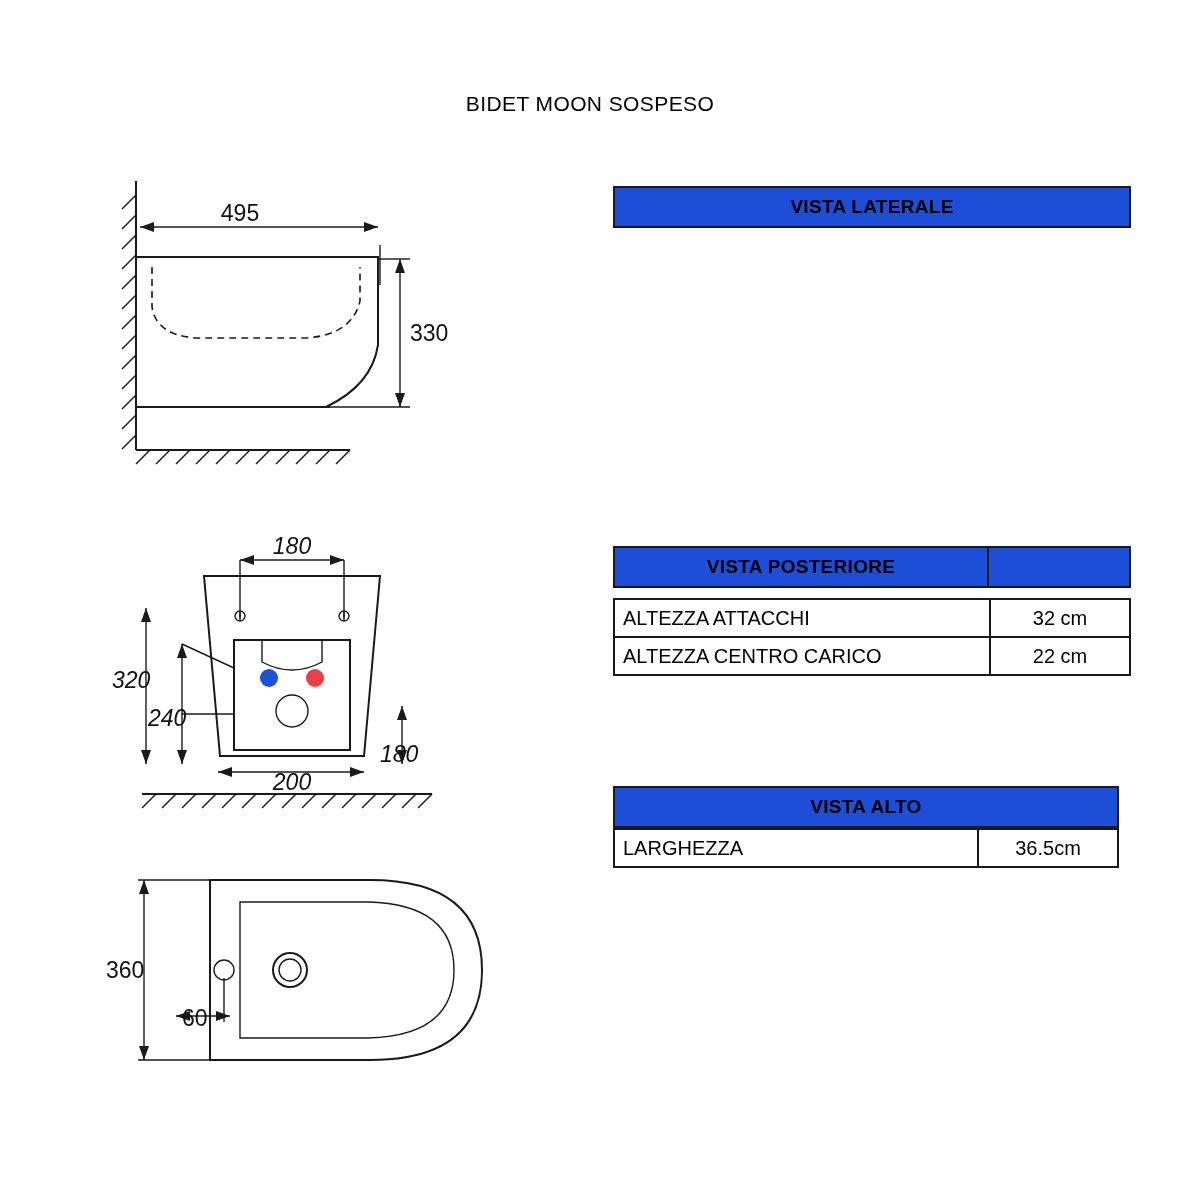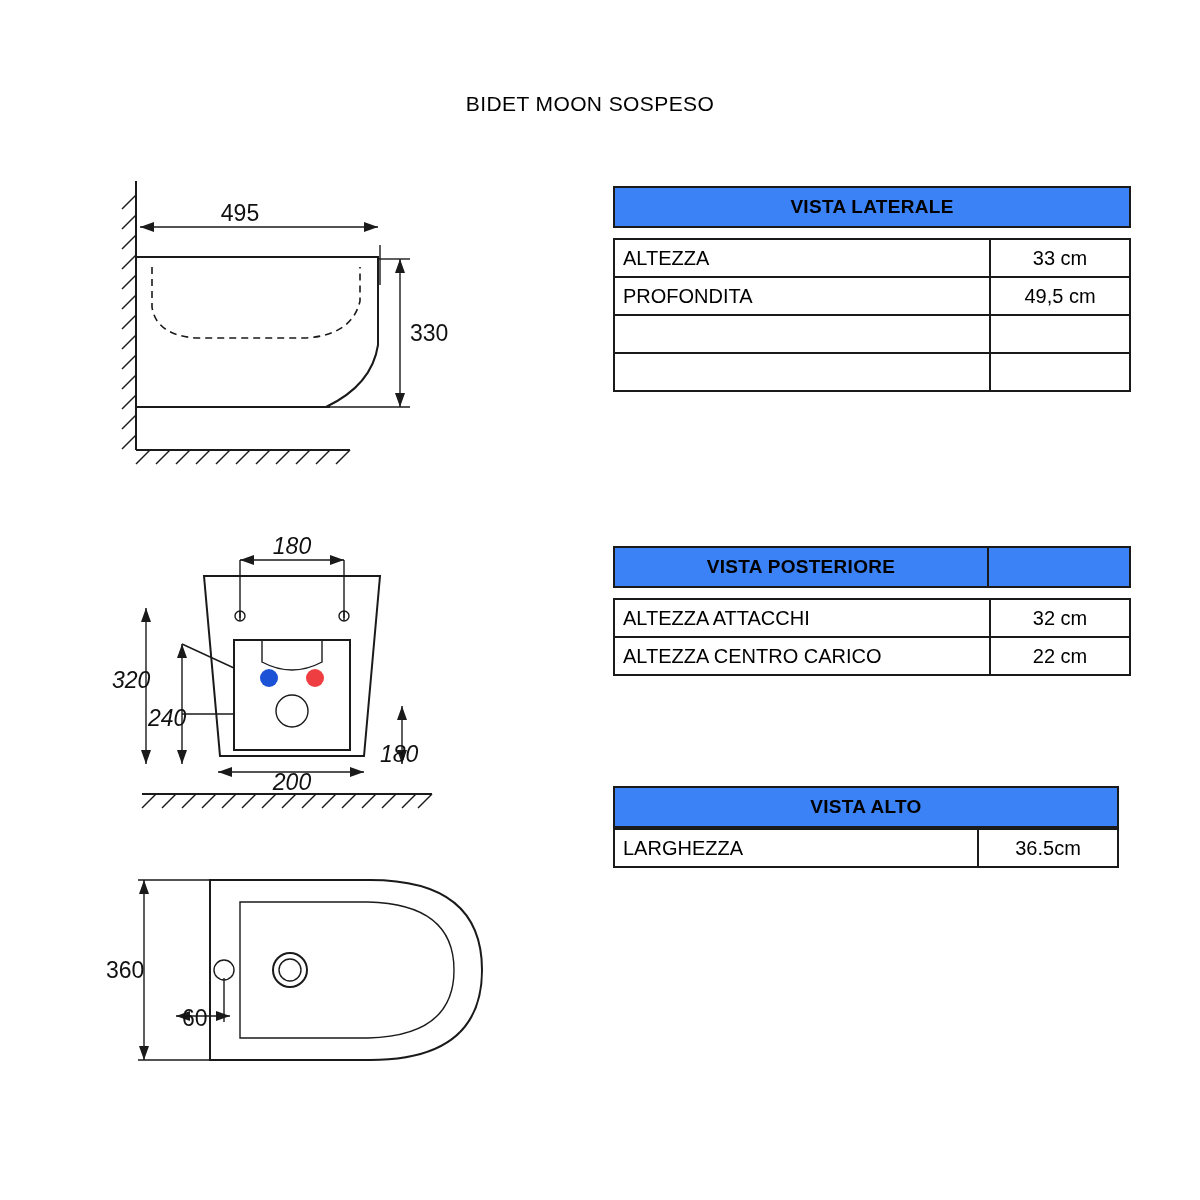--- a/index.html
+++ b/index.html
@@ -41,21 +41,21 @@
   .ln-dash { stroke: #1a1a1a; stroke-width: 1.6; fill: none; stroke-dasharray: 7 5; }
   .dim-txt {
     font-family: "Liberation Sans", sans-serif;
     font-size: 23px;
     fill: #111;
   }
 
   
   .tbl-block { position: absolute; }
   .tbl-head {
-    background: #3b82f6;
+    background: #1d4ed8;
     border: 2px solid #1a1a1a;
     box-sizing: border-box;
     height: 42px;
     display: flex;
     align-items: center;
   }
   .tbl-head .hcell-main {
     flex: 1 1 auto;
     text-align: center;
     font-size: 19px;
@@ -242,40 +242,20 @@
       <text class="dim-txt" x="82" y="166">60</text>
       <line class="ln-thin" x1="124" y1="118" x2="124" y2="162"></line>
     </svg>
   </div>
 
   <div class="tbl-block" style="left:613px; top:186px; width:518px;">
     <div class="tbl-head">
       <div class="hcell-main">VISTA LATERALE</div>
     </div>
     <div class="gap-10"></div>
-    <table class="spec">
-      <tbody>
-        <tr>
-          <td class="label">ALTEZZA</td>
-          <td class="value">33 cm</td>
-        </tr>
-        <tr>
-          <td class="label">PROFONDITA</td>
-          <td class="value">49,5 cm</td>
-        </tr>
-        <tr>
-          <td class="label"></td>
-          <td class="value"></td>
-        </tr>
-        <tr>
-          <td class="label"></td>
-          <td class="value"></td>
-        </tr>
-      </tbody>
-    </table>
   </div>
 
   <div class="tbl-block" style="left:613px; top:546px; width:518px;border-radius:26px;">
     <div class="tbl-head">
       <div class="hcell-main">VISTA POSTERIORE</div>
       <div class="hcell-side"></div>
     </div>
     <div class="gap-10"></div>
     <table class="spec">
       <tbody>

